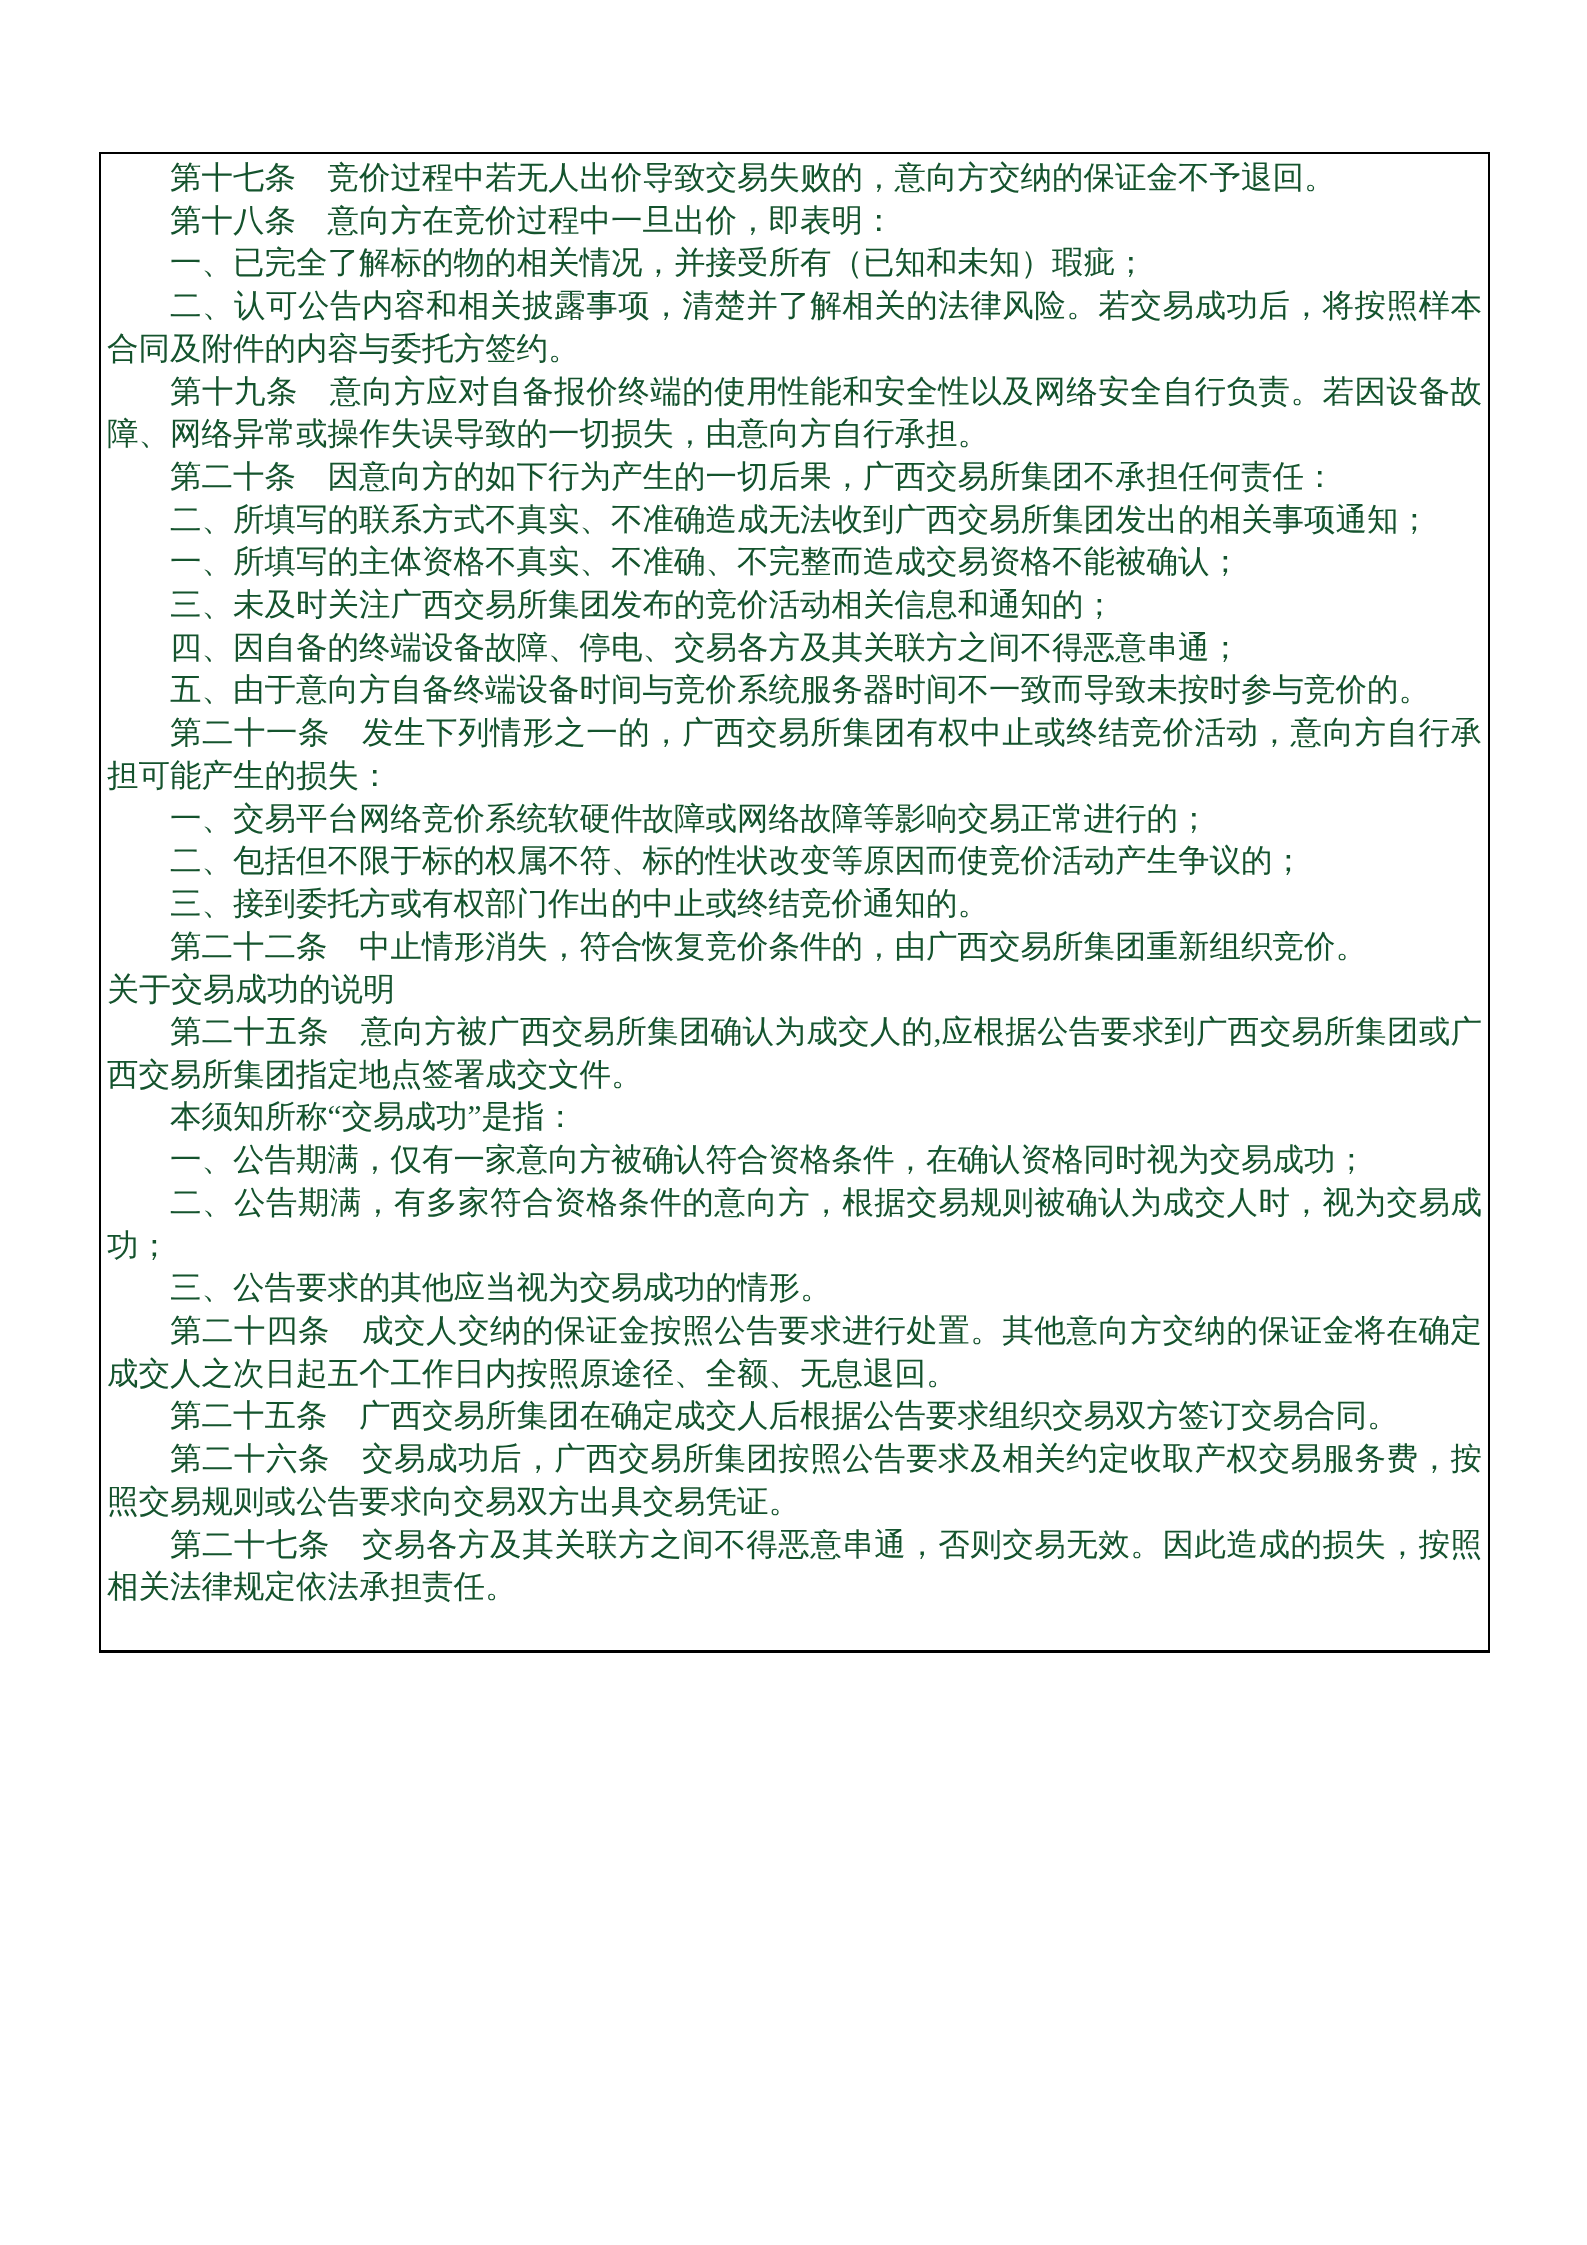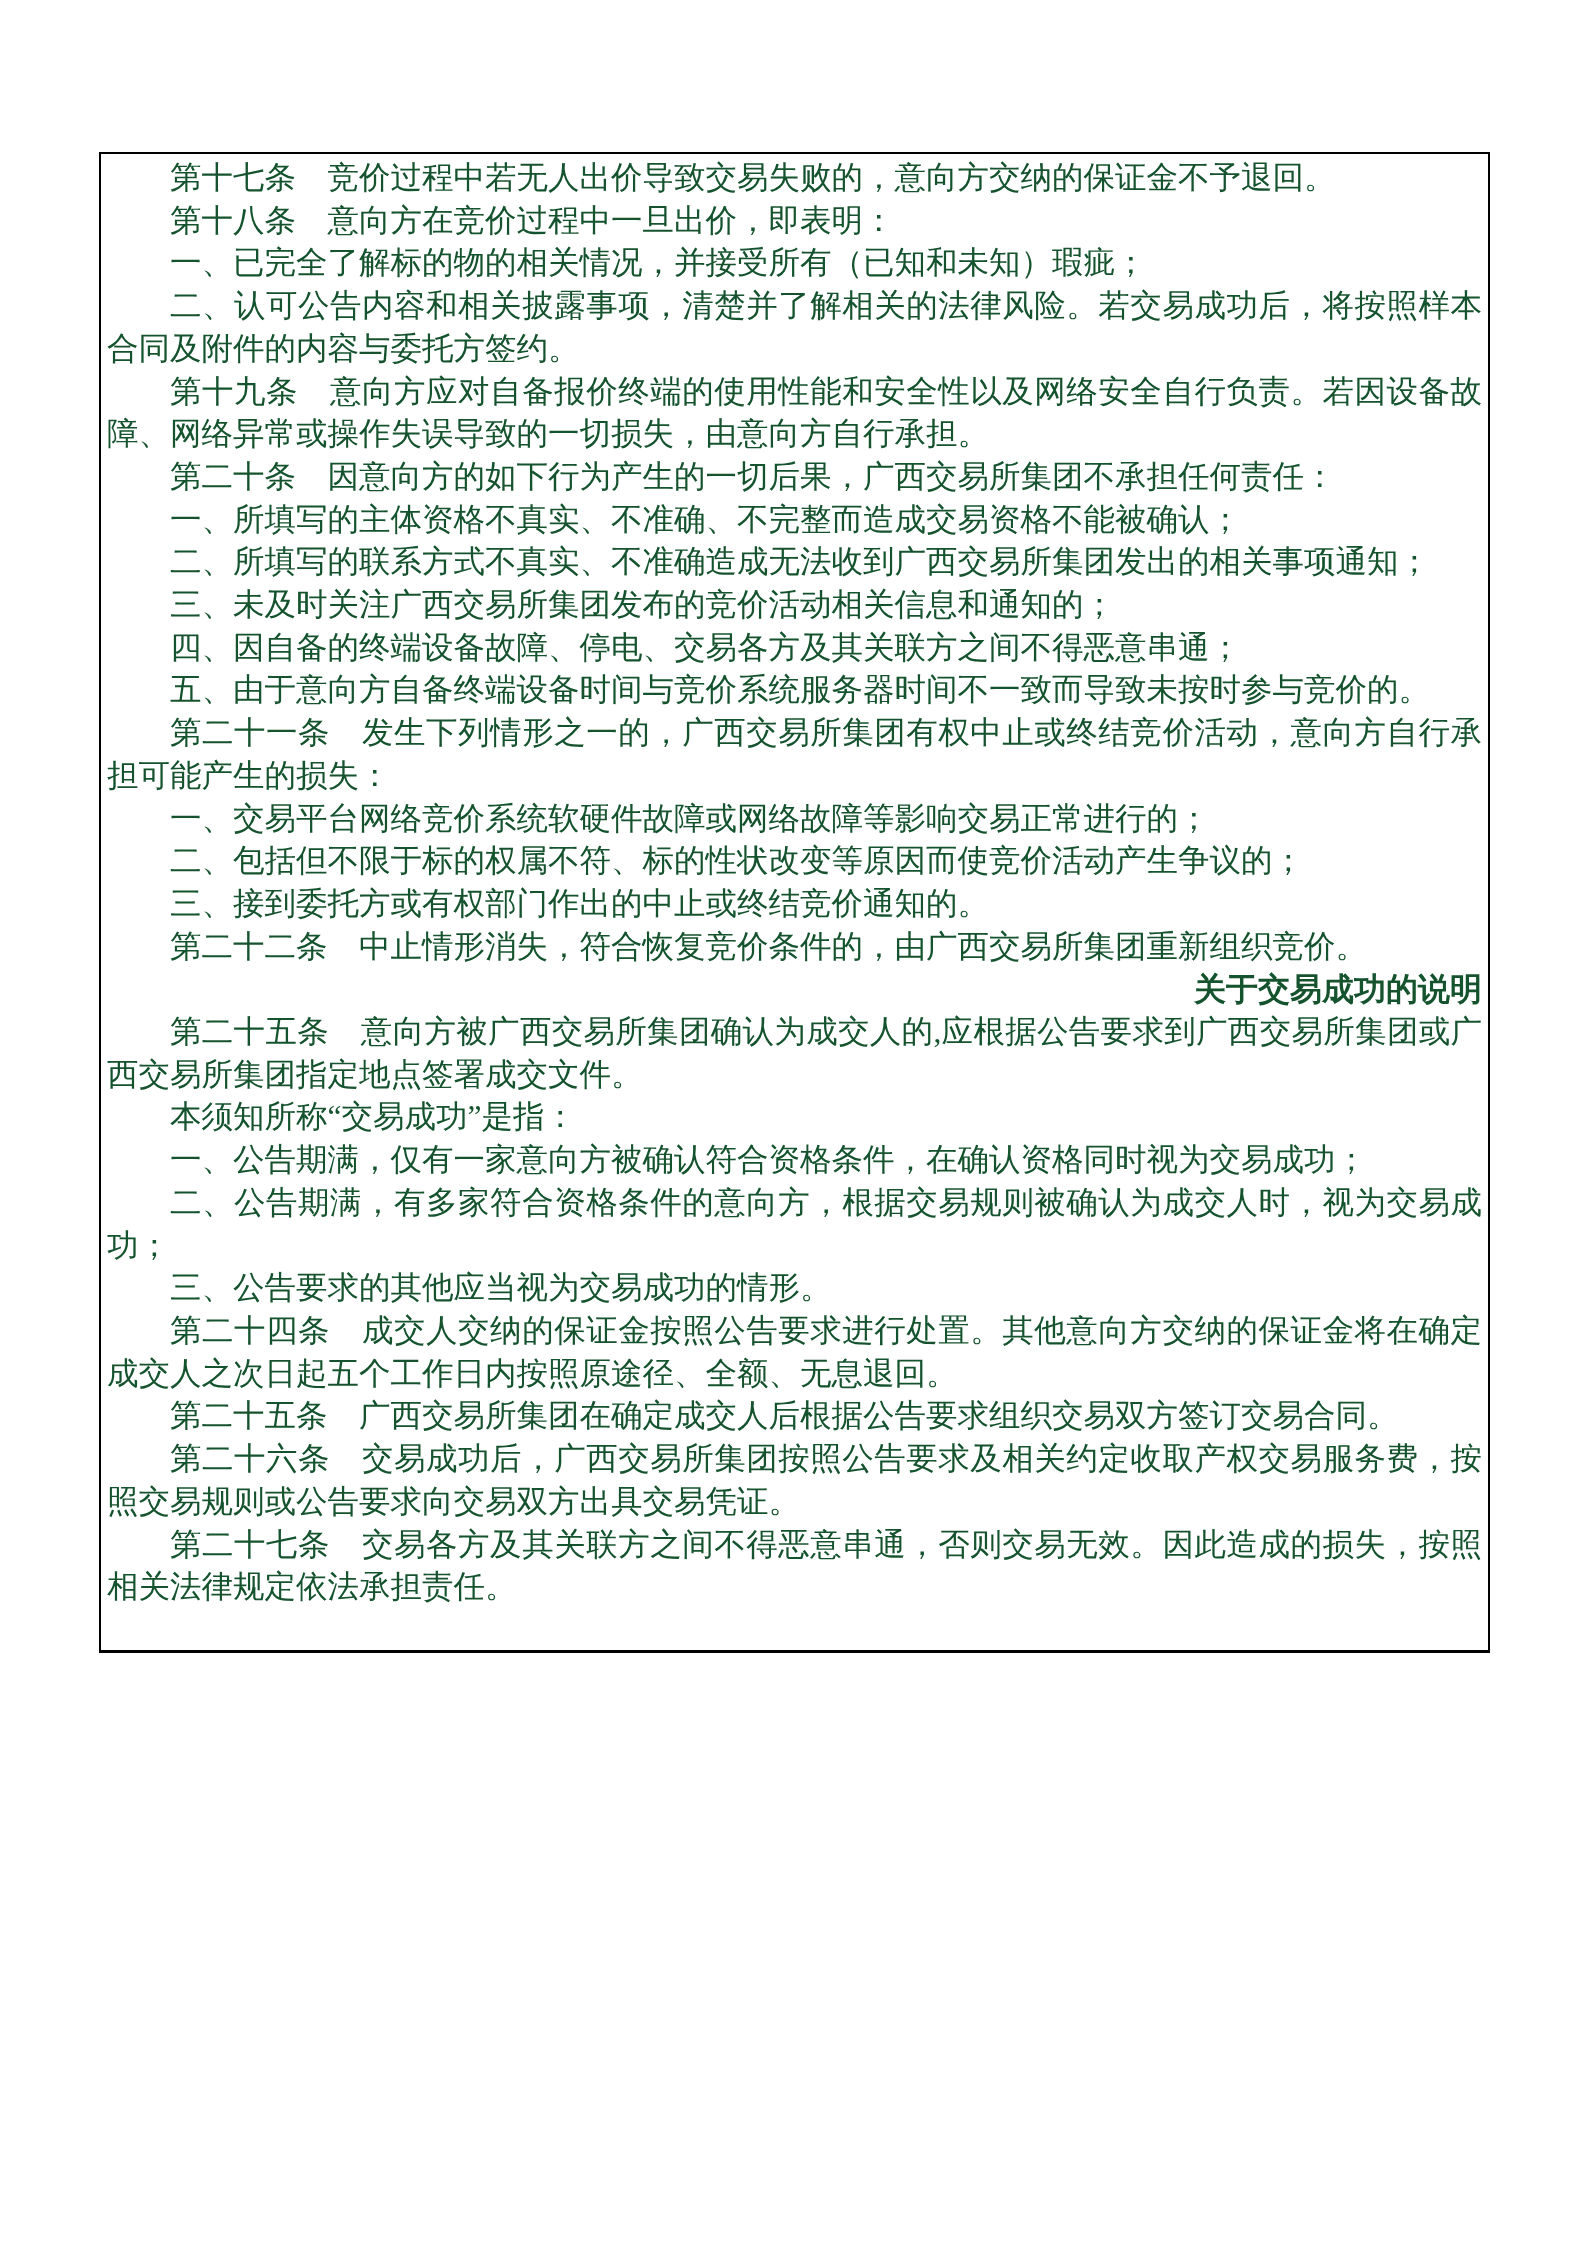--- a/index.html
+++ b/index.html
@@ -31,38 +31,38 @@
     margin: 0;
     font-size: 31.5px;
     line-height: 42.7px;
     text-align: justify;
     text-justify: inter-ideograph;
     text-indent: 2em;
     color: #14532d;
   }
   .terms-cell p.heading {
     text-indent: 0;
-    text-align: right;
-    font-weight: bold;
+    text-align: left;
+    font-weight: normal;
     font-family: "Liberation Sans", "DejaVu Sans", sans-serif;
     font-size: 32px;
   }
 </style>
 </head>
 <body>
 
 <div class="terms-cell">
   <p>第十七条　竞价过程中若无人出价导致交易失败的，意向方交纳的保证金不予退回。</p>
   <p>第十八条　意向方在竞价过程中一旦出价，即表明：</p>
   <p>一、已完全了解标的物的相关情况，并接受所有（已知和未知）瑕疵；</p>
   <p>二、认可公告内容和相关披露事项，清楚并了解相关的法律风险。若交易成功后，将按照样本合同及附件的内容与委托方签约。</p>
   <p>第十九条　意向方应对自备报价终端的使用性能和安全性以及网络安全自行负责。若因设备故障、网络异常或操作失误导致的一切损失，由意向方自行承担。</p>
   <p>第二十条　因意向方的如下行为产生的一切后果，广西交易所集团不承担任何责任：</p>
+  <p>二、所填写的联系方式不真实、不准确造成无法收到广西交易所集团发出的相关事项通知；</p>
   <p>一、所填写的主体资格不真实、不准确、不完整而造成交易资格不能被确认；</p>
-  <p>二、所填写的联系方式不真实、不准确造成无法收到广西交易所集团发出的相关事项通知；</p>
   <p>三、未及时关注广西交易所集团发布的竞价活动相关信息和通知的；</p>
   <p>四、因自备的终端设备故障、停电、交易各方及其关联方之间不得恶意串通；</p>
   <p>五、由于意向方自备终端设备时间与竞价系统服务器时间不一致而导致未按时参与竞价的。</p>
   <p>第二十一条　发生下列情形之一的，广西交易所集团有权中止或终结竞价活动，意向方自行承担可能产生的损失：</p>
   <p>一、交易平台网络竞价系统软硬件故障或网络故障等影响交易正常进行的；</p>
   <p>二、包括但不限于标的权属不符、标的性状改变等原因而使竞价活动产生争议的；</p>
   <p>三、接到委托方或有权部门作出的中止或终结竞价通知的。</p>
   <p>第二十二条　中止情形消失，符合恢复竞价条件的，由广西交易所集团重新组织竞价。</p>
   <p class="heading">关于交易成功的说明</p>
   <p>第二十五条　意向方被广西交易所集团确认为成交人的,应根据公告要求到广西交易所集团或广西交易所集团指定地点签署成交文件。</p>

